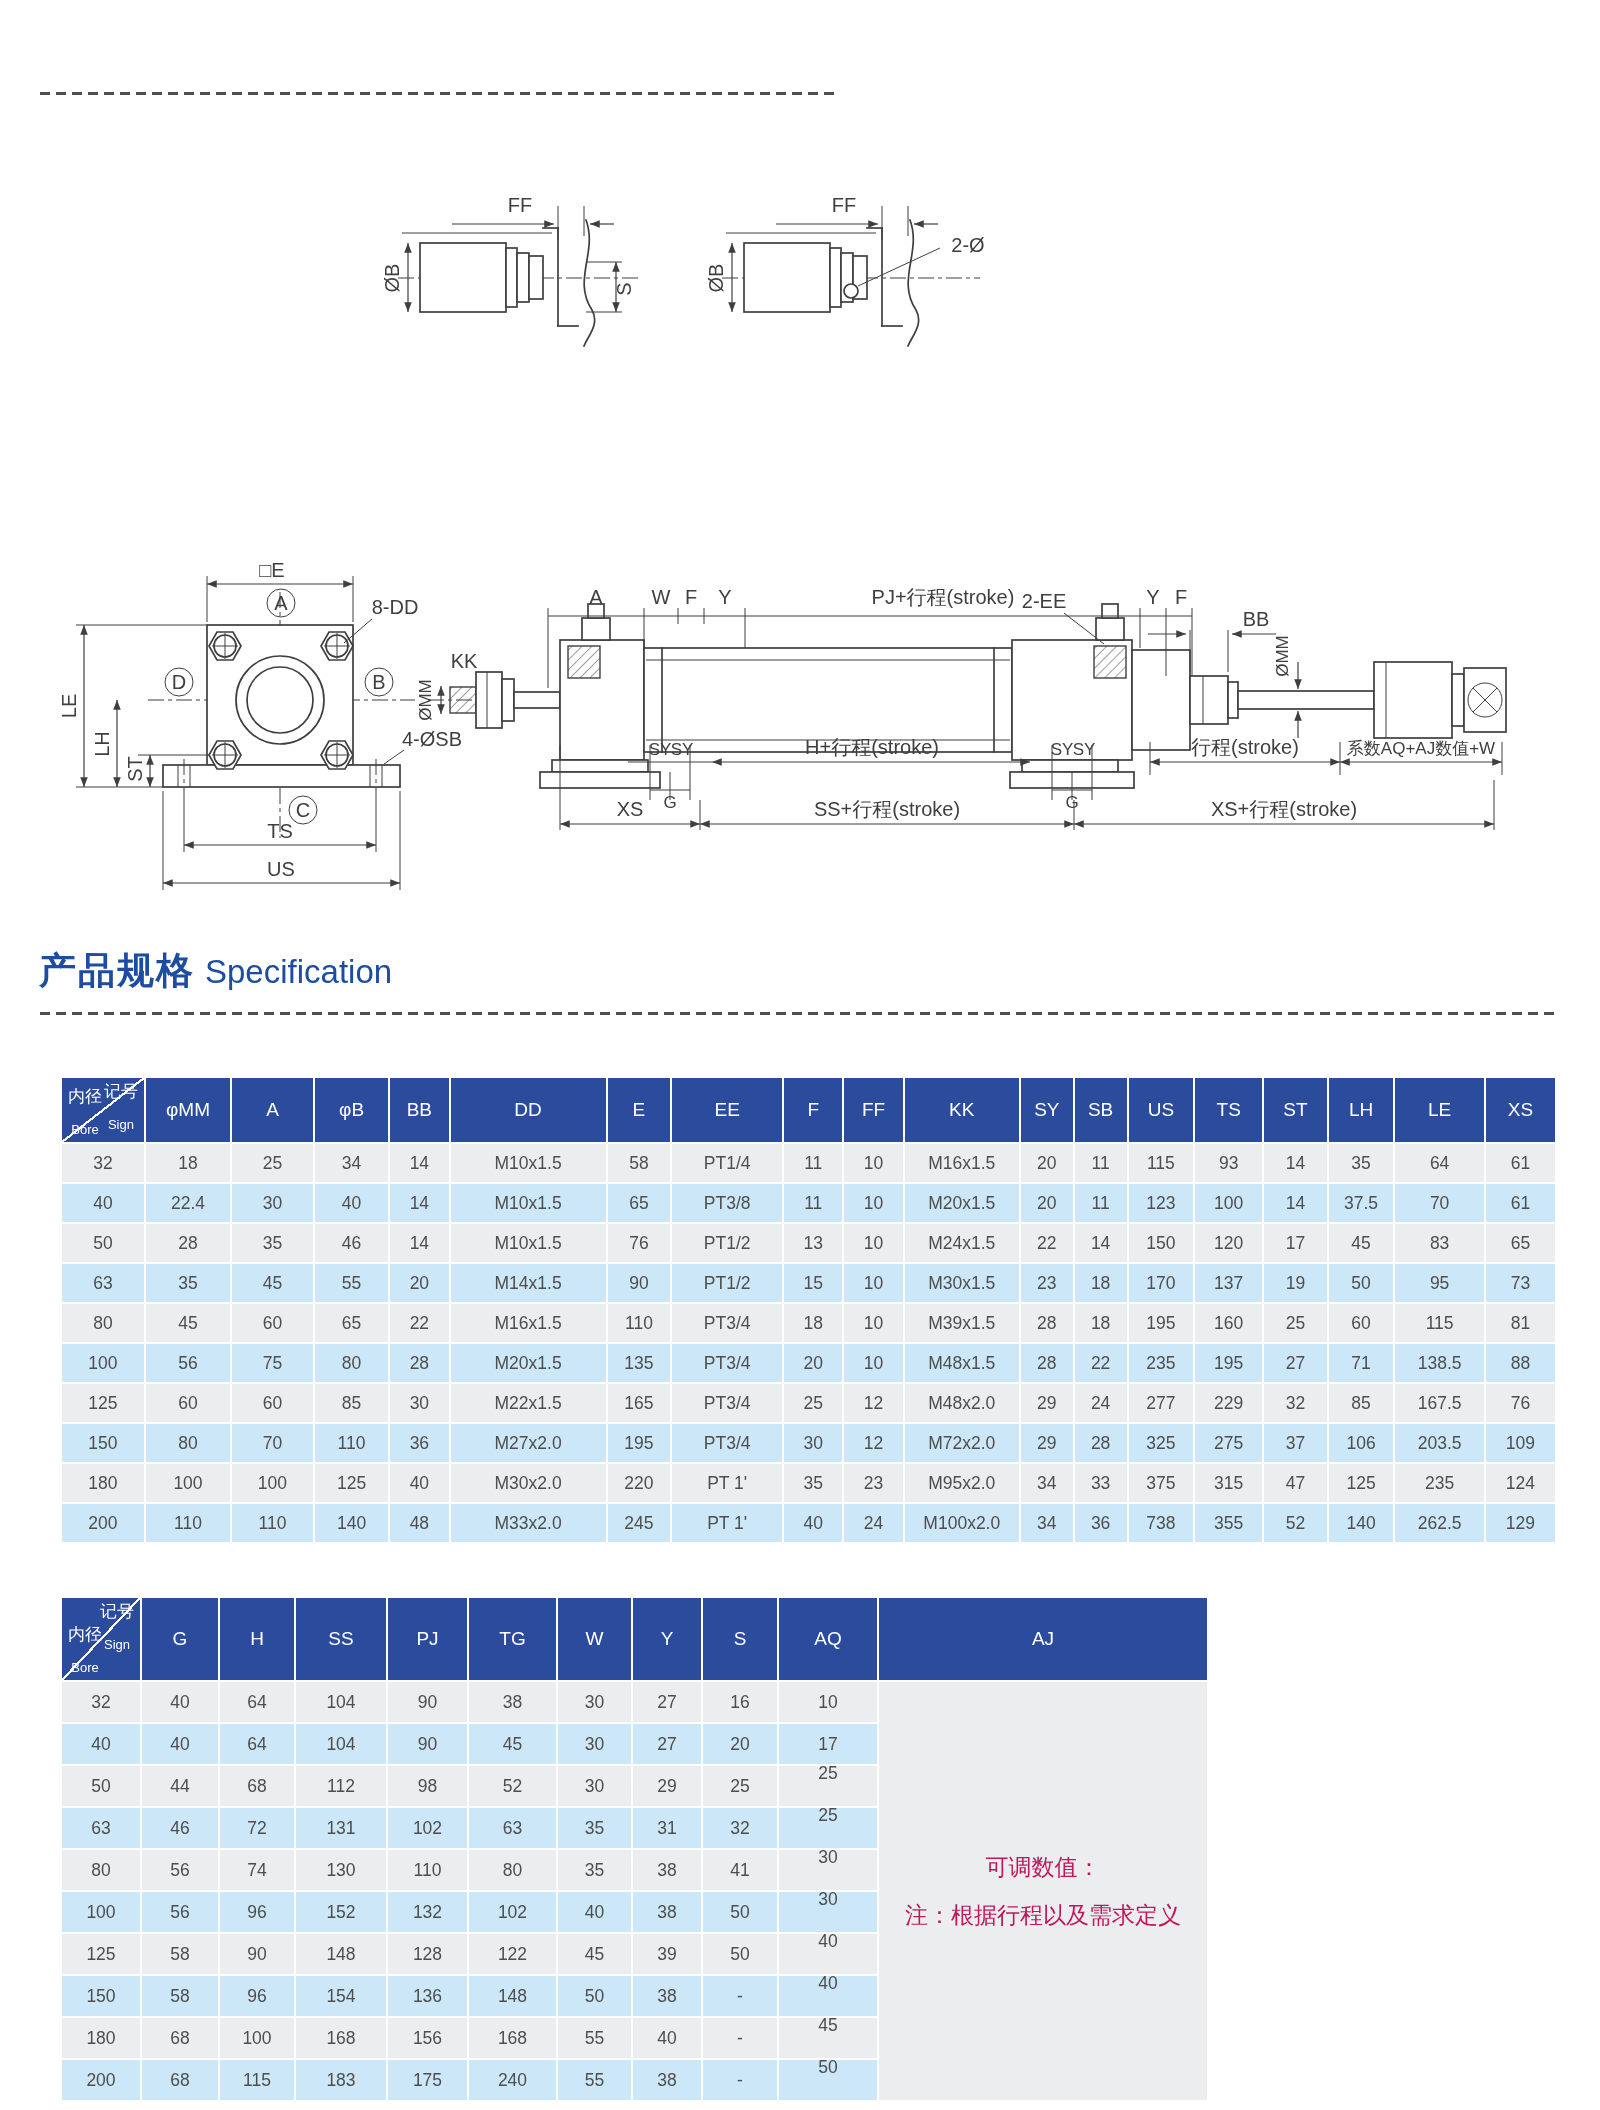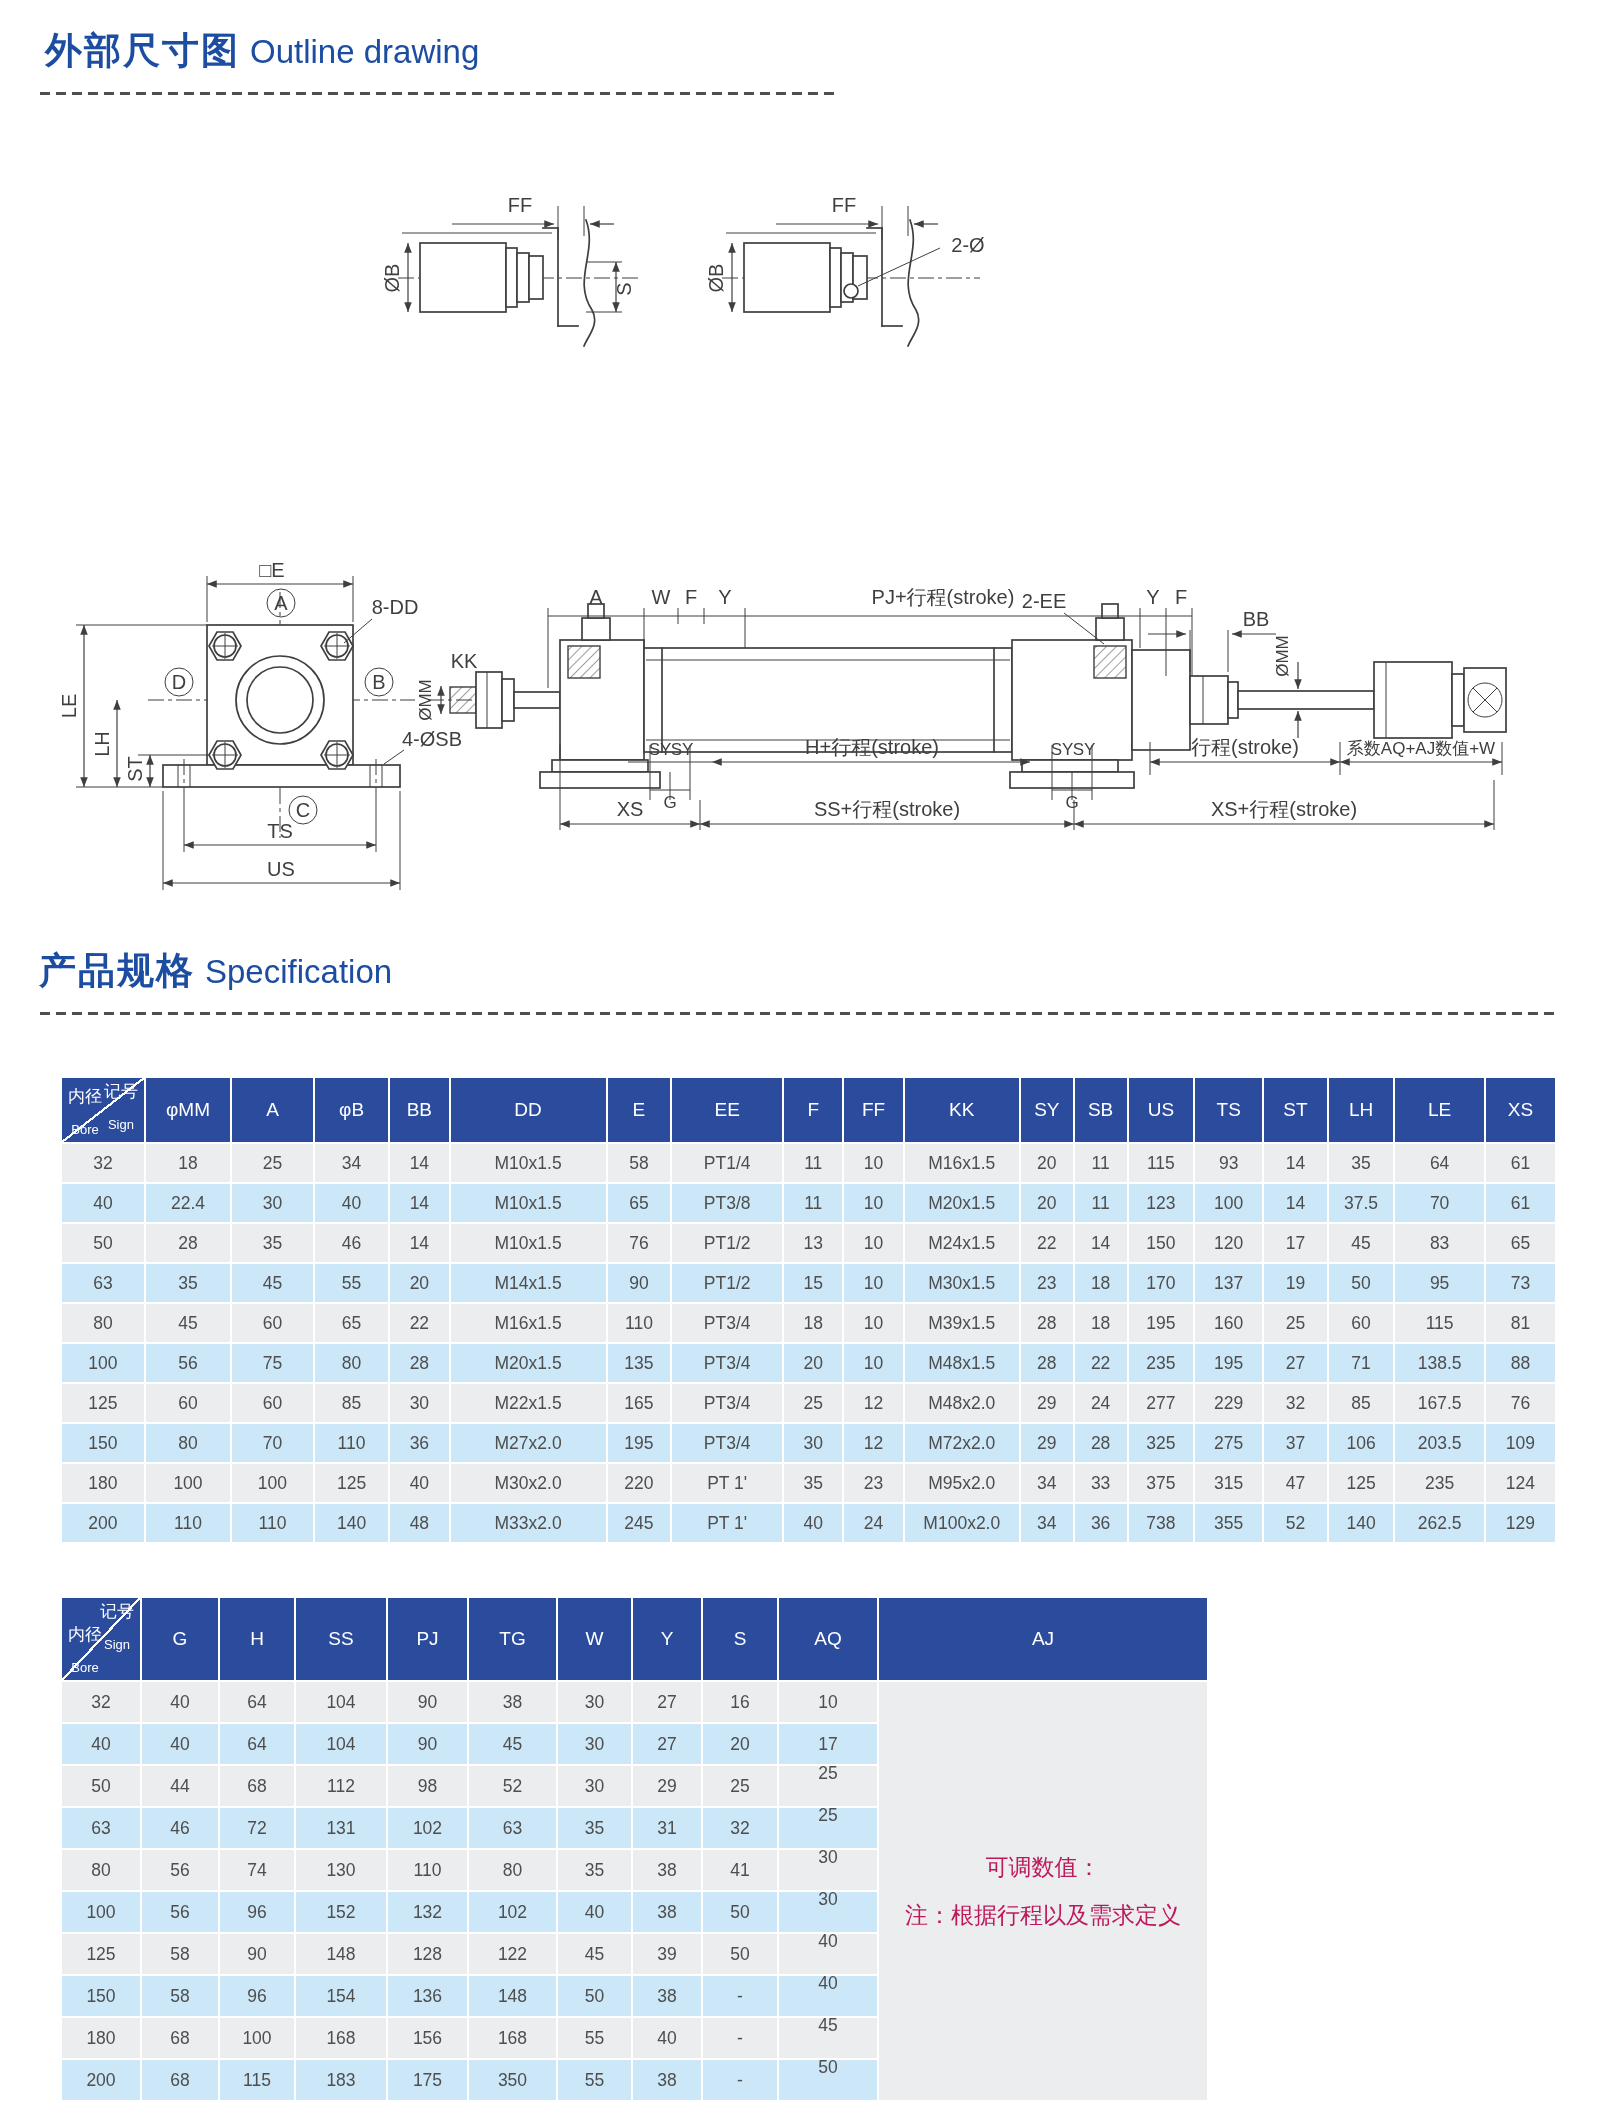--- a/index.html
+++ b/index.html
@@ -51,23 +51,20 @@
   .c-sign{position:absolute;top:5px;right:6px;text-align:center;line-height:1.1;font-size:17px;}
   .c-bore{position:absolute;bottom:5px;left:6px;text-align:center;line-height:1.1;font-size:17px;}
   .c-en{display:block;font-size:13px;margin-top:16px;}
   .c-zh{display:block;}
 </style>
 </head>
 <body>
 
 <div class="page">
 
-  <div class="sec-title" style="left:45px;top:26px;">
-    <span class="zh">外部尺寸图</span><span class="en">Outline drawing</span>
-  </div>
   <div class="dash dash1"></div>
 
 
   <svg class="drawing" width="1520" height="770" viewBox="40 170 1520 770">
     <defs>
       <marker id="ar" viewBox="0 0 10 10" refX="9" refY="5" markerWidth="9" markerHeight="9" orient="auto-start-reverse">
         <path d="M0,1.5 L9,5 L0,8.5 z" fill="#3f3f3f"></path>
       </marker>
       <pattern id="hatch" width="7" height="7" patternUnits="userSpaceOnUse" patternTransform="rotate(45)">
         <line x1="0" y1="0" x2="0" y2="7" stroke="#3f3f3f" stroke-width="1"></line>
@@ -741,21 +738,21 @@
           <td><span>40</span></td>
           <td><span>-</span></td>
           <td><span class="raised">45</span></td>
         </tr>
         <tr class="row-blue">
           <td>200</td>
           <td><span>68</span></td>
           <td><span>115</span></td>
           <td><span>183</span></td>
           <td><span>175</span></td>
-          <td><span>350</span></td>
+          <td><span>240</span></td>
           <td><span>55</span></td>
           <td><span>38</span></td>
           <td><span>-</span></td>
           <td><span class="raised">50</span></td>
         </tr>
       </tbody>
   </table>
 
 </div>
 

